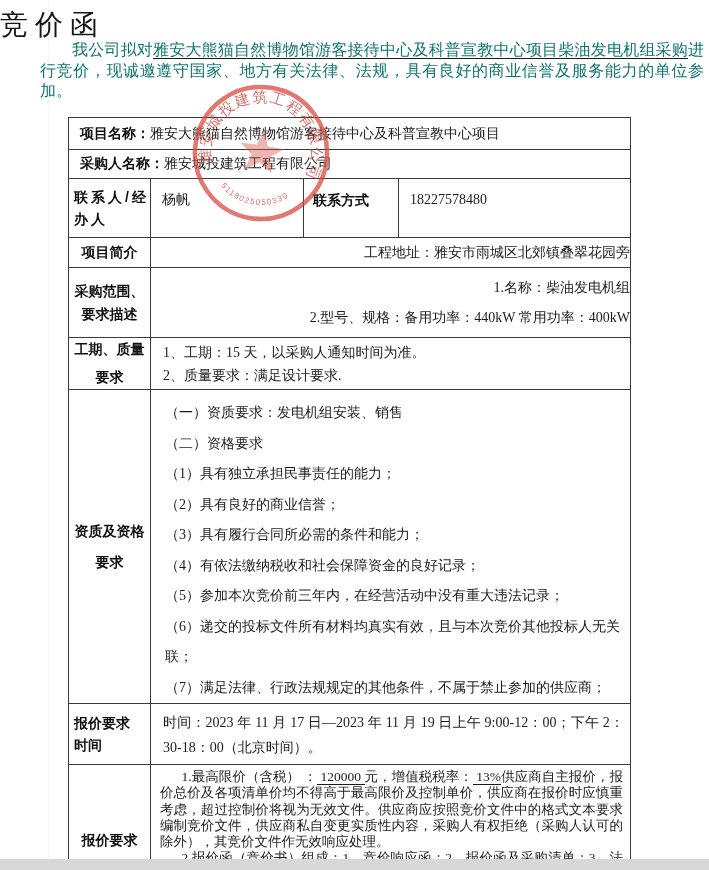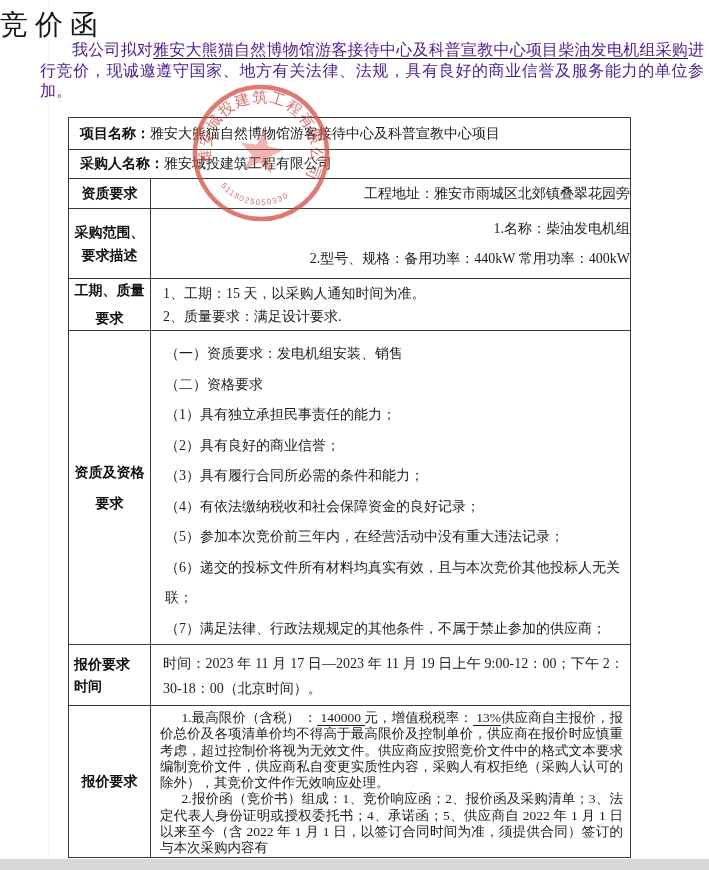--- a/index.html
+++ b/index.html
@@ -22,21 +22,21 @@
   }
   .doc-title{
     position:absolute;left:0;top:6px;width:571px;
     text-align:left;
     font-size:28px;letter-spacing:7px;
     font-weight:400;color:#161616;
   }
   .intro{
     position:absolute;left:40px;top:40px;width:664px;
     font-size:16px;line-height:20.5px;
-    text-align:justify;text-indent:2em;color:#4c1d95;
+    text-align:justify;text-indent:2em;color:#0f766e;
   }
   .u{border-bottom:1px solid #1a1a1a;}
   table.main{
     position:absolute;left:68px;top:117px;
     width:562px;
     border-collapse:collapse;table-layout:fixed;
     font-size:14px;color:#1c1c1c;
   }
   table.main td{
     border:1px solid #3a3a3a;
@@ -96,24 +96,41 @@
         <div class="cellpad"><span class="inlinelbl">项目名称：</span><span class="val">雅安大熊猫自然博物馆游客接待中心及科普宣教中心项目</span></div>
       </td>
     </tr>
 
     <tr style="height:29px">
       <td colspan="4">
         <div class="cellpad"><span class="inlinelbl">采购人名称：</span><span class="val">雅安城投建筑工程有限公司</span></div>
       </td>
     </tr>
 
+    <tr style="height:59px">
+      <td>
+        <div class="lbl left" style="letter-spacing:3px;">
+          <div>联系人/经</div>
+          <div>办人</div>
+        </div>
+      </td>
+      <td>
+        <div class="cellpad" style="padding-bottom:18px;">杨帆</div>
+      </td>
+      <td>
+        <div class="lbl left" style="padding-left:9px;padding-bottom:16px;">联系方式</div>
+      </td>
+      <td>
+        <div class="cellpad" style="padding-bottom:18px;">18227578480</div>
+      </td>
+    </tr>
 
     <tr style="height:30px">
       <td>
-        <div class="lbl">资质要求</div>
+        <div class="lbl">项目简介</div>
       </td>
       <td colspan="3">
         <div class="center val">工程地址：雅安市雨城区北郊镇叠翠花园旁</div>
       </td>
     </tr>
 
     <tr style="height:70px">
       <td>
         <div class="lbl">
           <div>采购范围、</div>
@@ -174,21 +191,21 @@
         <div class="announce">时间：2023 年 11 月 17 日—2023 年 11 月 19 日上午 9:00-12：00；下午 2：30-18：00（北京时间）。</div>
       </td>
     </tr>
 
     <tr style="height:128px">
       <td>
         <div class="lbl">报价要求</div>
       </td>
       <td colspan="3" style="vertical-align:top">
         <div class="quote">
-          <p><span>1.最高限价（含税） ：</span><span class="u"> 140000 </span><span>元，增值税税率：</span><span class="u"> 13%</span><span>供应商自主报价，报价总价及各项清单价均不得高于最高限价及控制单价，供应商在报价时应慎重考虑，超过控制价将视为无效文件。供应商应按照竞价文件中的格式文本要求编制竞价文件，供应商私自变更实质性内容，采购人有权拒绝（采购人认可的除外），其竞价文件作无效响应处理。</span></p>
+          <p><span>1.最高限价（含税） ：</span><span class="u"> 120000 </span><span>元，增值税税率：</span><span class="u"> 13%</span><span>供应商自主报价，报价总价及各项清单价均不得高于最高限价及控制单价，供应商在报价时应慎重考虑，超过控制价将视为无效文件。供应商应按照竞价文件中的格式文本要求编制竞价文件，供应商私自变更实质性内容，采购人有权拒绝（采购人认可的除外），其竞价文件作无效响应处理。</span></p>
           <p>2.报价函（竞价书）组成：1、竞价响应函；2、报价函及采购清单；3、法定代表人身份证明或授权委托书；4、承诺函；5、供应商自 2022 年 1 月 1 日以来至今（含 2022 年 1 月 1 日，以签订合同时间为准，须提供合同）签订的与本次采购内容有</p>
         </div>
       </td>
     </tr>
   </tbody>
     </table>
 
   <svg class="stamp" style="left:176px;top:68px;opacity:0.72;" width="170" height="170" viewBox="-85 -85 170 170">
     <g transform="rotate(9)">
       <circle cx="0" cy="0" r="66" fill="none" stroke="#d6453c" stroke-width="4.5"></circle>

